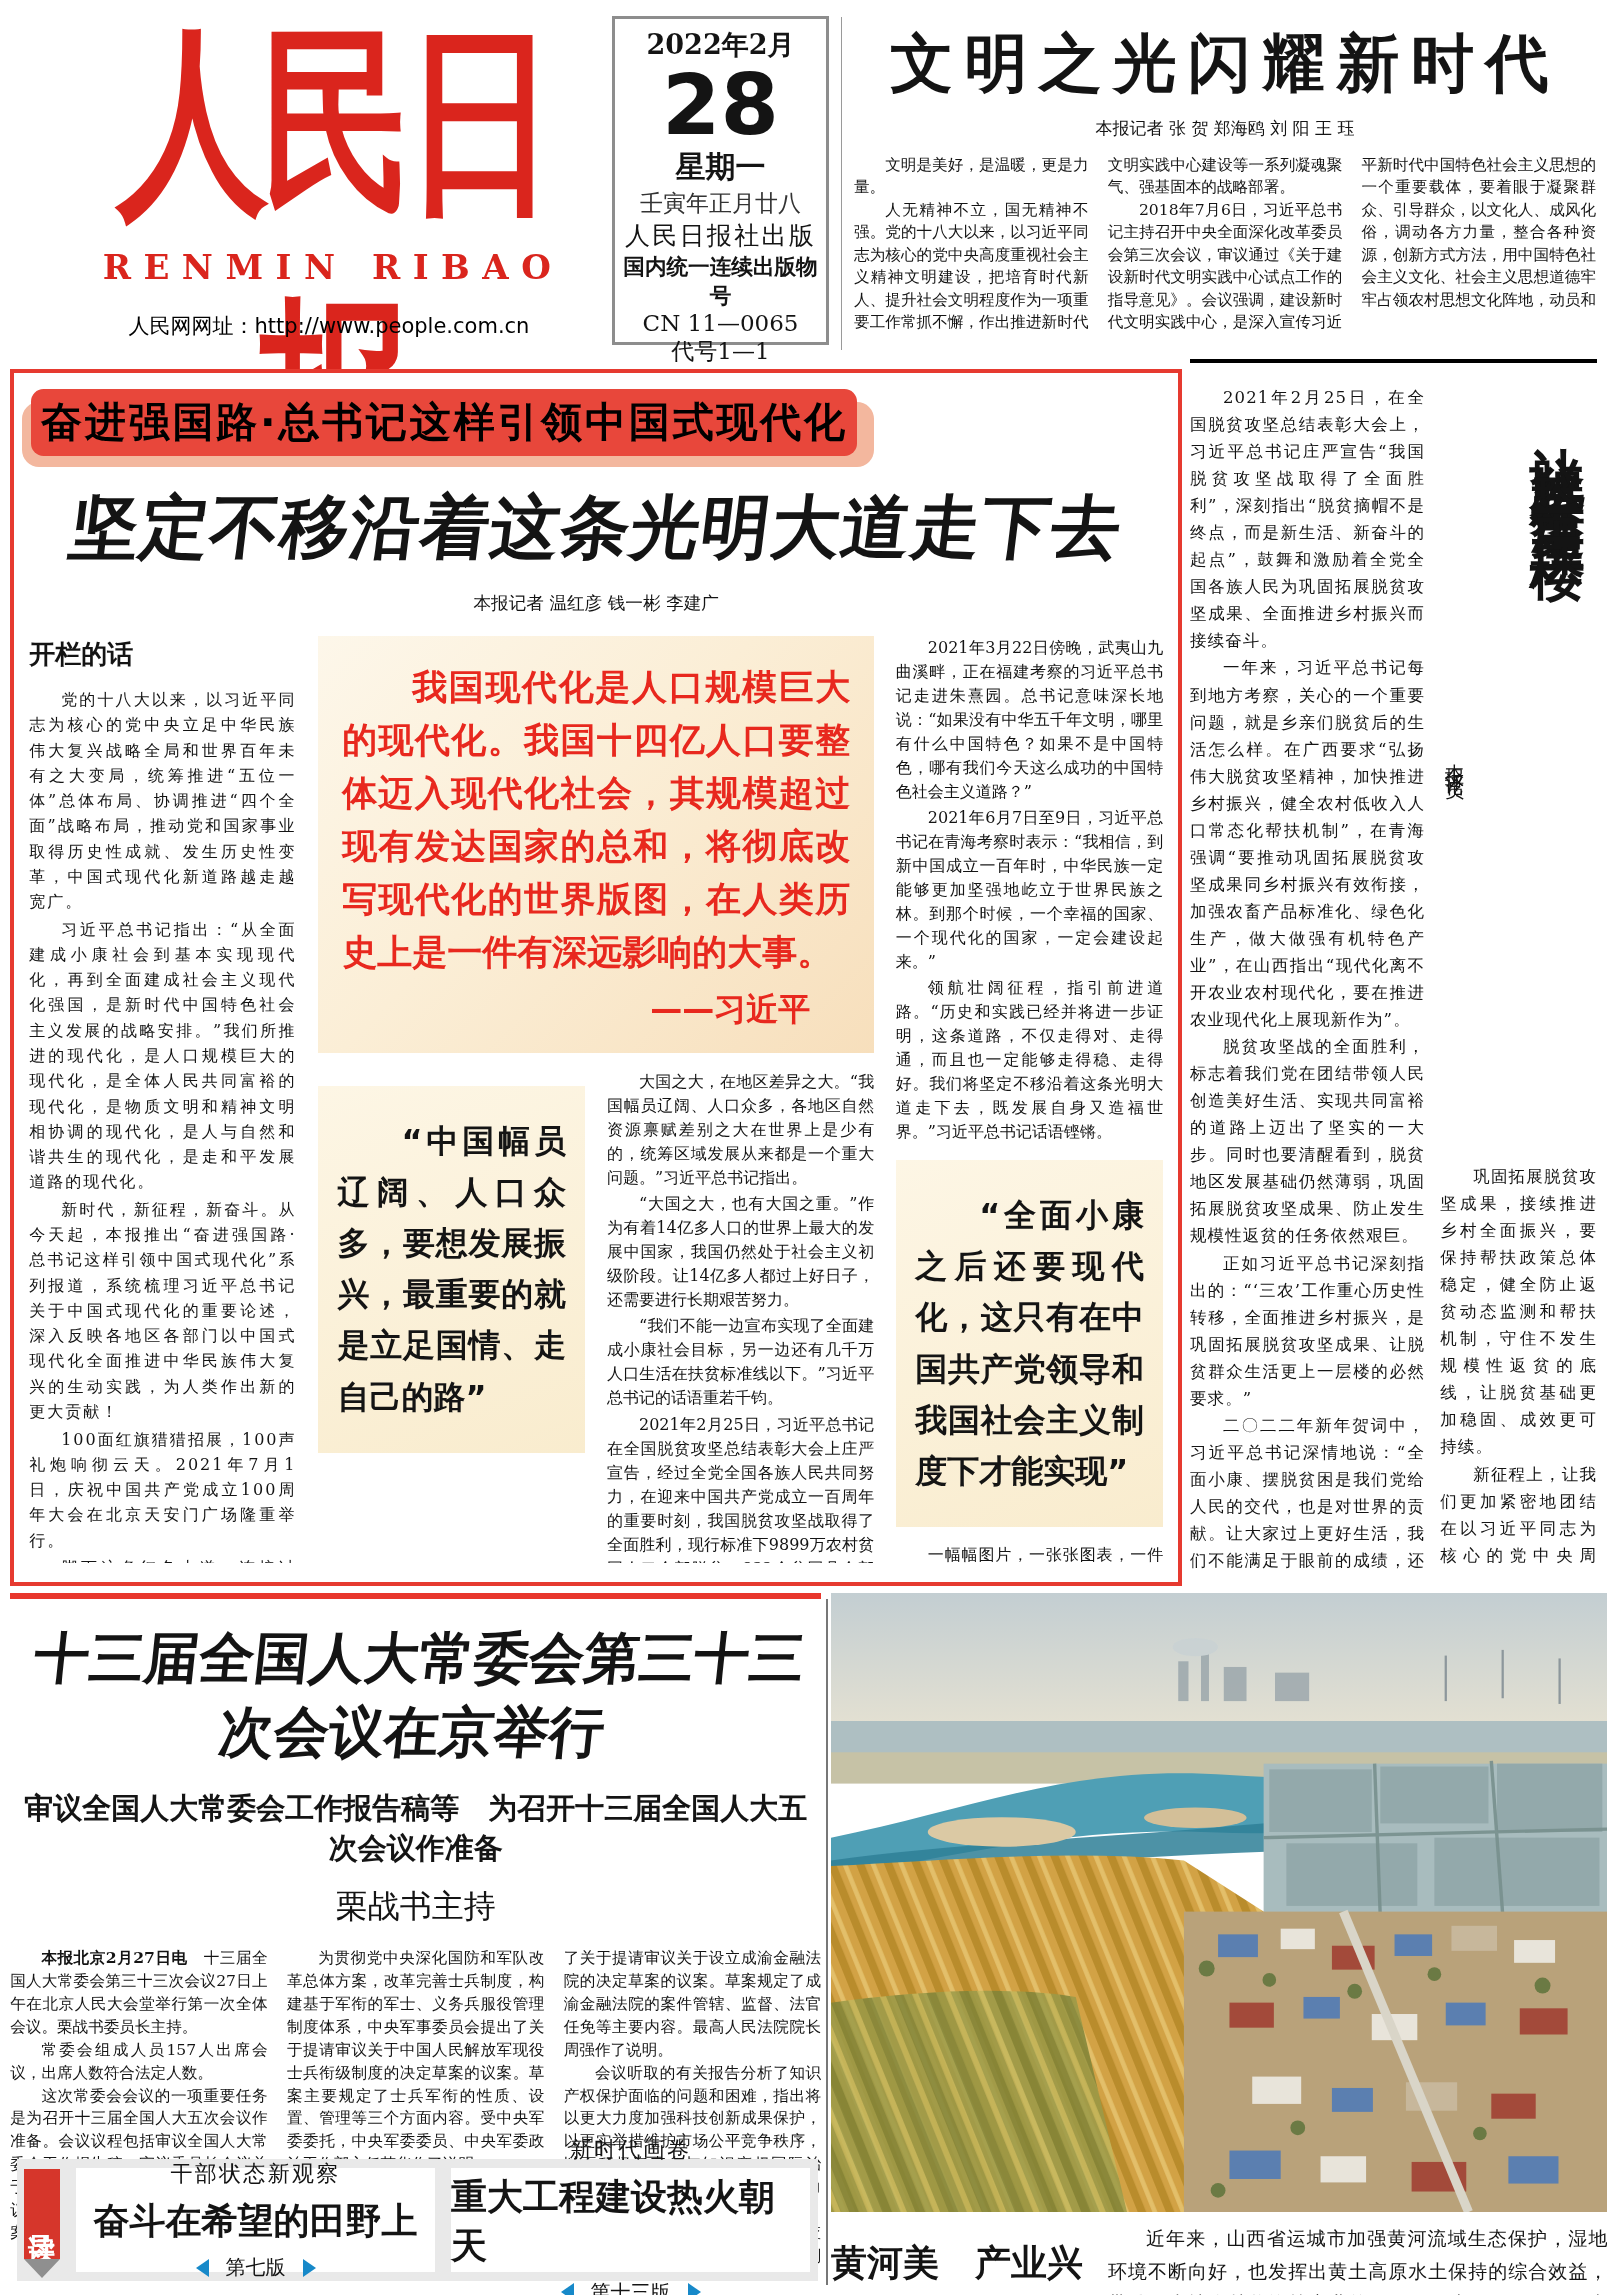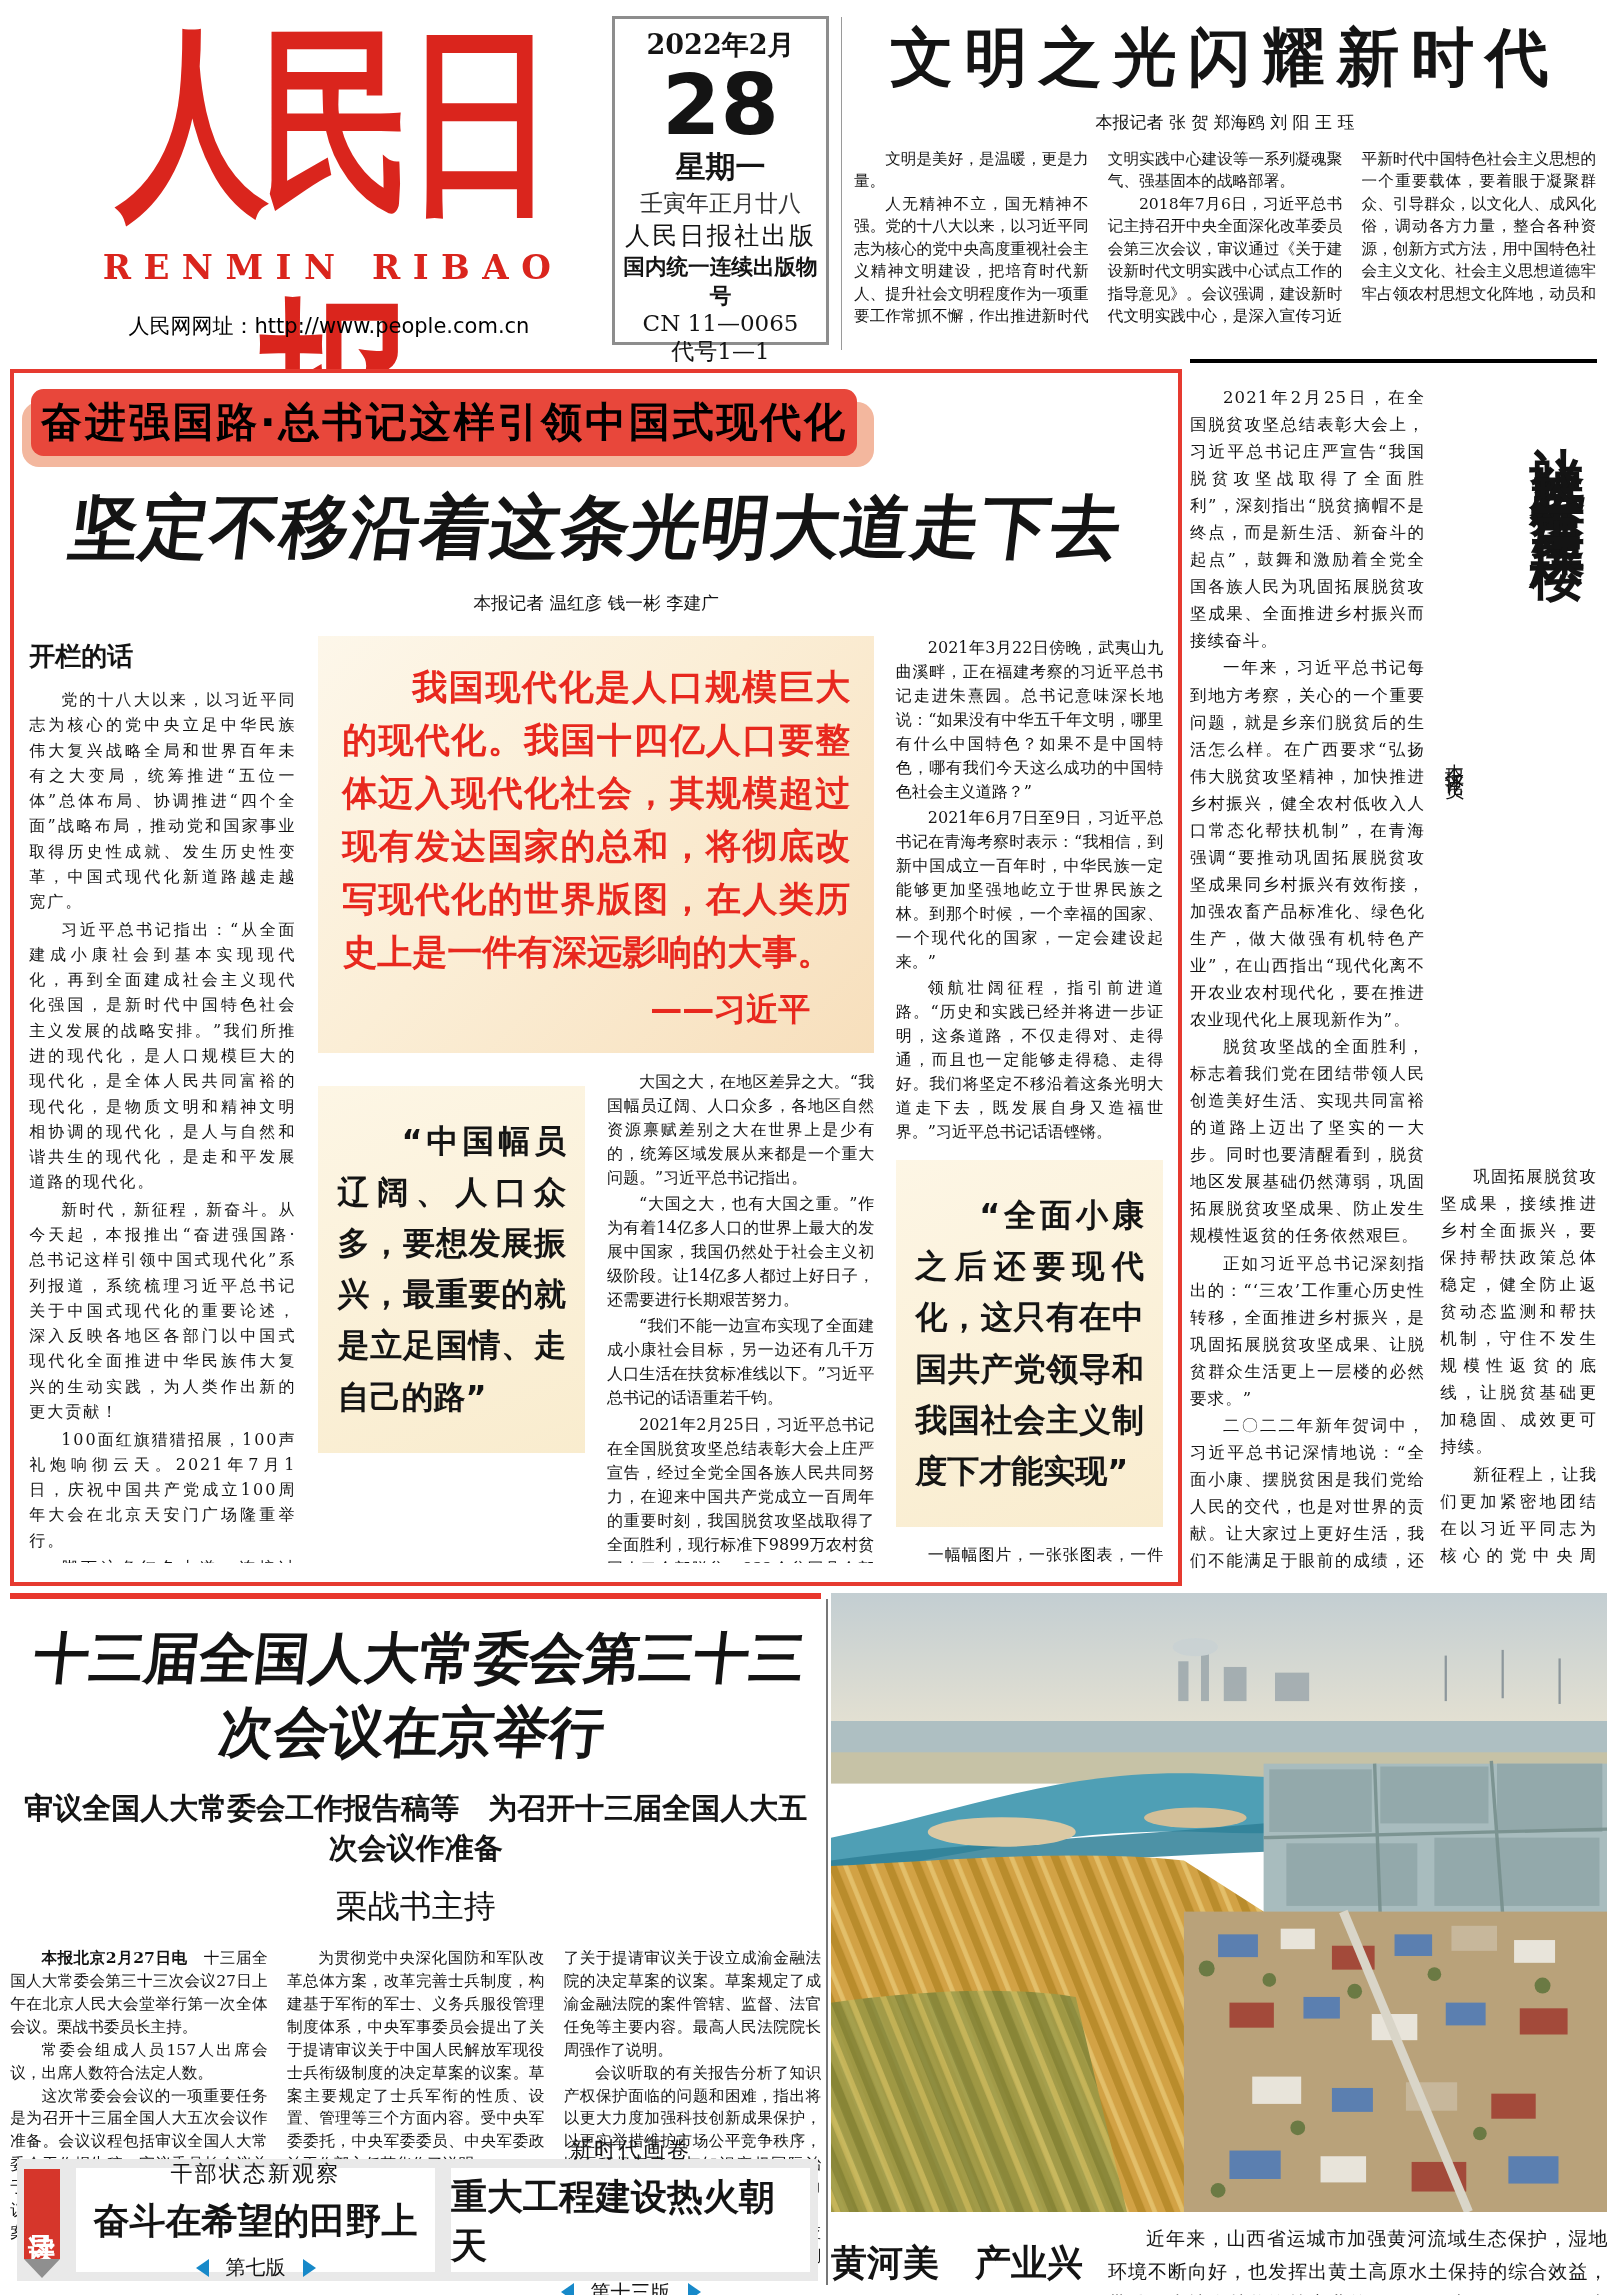--- a/index.html
+++ b/index.html
@@ -24,21 +24,21 @@
   .db-day{font-size:84px;font-weight:bold;line-height:1;font-family:"DejaVu Sans","Liberation Sans",sans-serif;}
   .db-week{font-size:30px;font-weight:bold;font-family:"DejaVu Sans","Liberation Sans",sans-serif;}
   .db-lunar{font-size:23px;color:#333;}
   .db-pub{font-size:25px;letter-spacing:2.3px;}
   .db-issnlab{font-size:21.6px;font-weight:bold;font-family:"DejaVu Sans","Liberation Sans",sans-serif;}
   .db-small{font-size:23px;}
   .db-pages{font-size:25px;font-weight:bold;font-family:"DejaVu Sans","Liberation Sans",sans-serif;}
 
   
   .civ-rule{position:absolute;left:841px;top:17px;width:1.1px;height:333px;background:#9a9a9a;}
-  .civ{position:absolute;left:854px;top:15px;width:742px;height:356px;}
+  .civ{position:absolute;left:854px;top:21px;width:742px;height:356px;}
   .civ-headline{text-align:center;font-size:63px;font-weight:900;letter-spacing:11.4px;
     font-family:"DejaVu Sans","Liberation Sans",sans-serif;}
   .civ-subhead{text-align:center;font-size:31px;font-weight:bold;margin-top:8px;}
   .civ-byline{text-align:center;font-size:17px;margin-top:10.2px;}
   .civ-body{margin-top:13.7px;columns:3;column-gap:19.3px;font-size:15.6px;line-height:1.44;
     text-align:justify;height:188px;overflow:hidden;}
   .civ-body .para{text-indent:2em;}
 
   
   .feature{position:absolute;left:10.2px;top:369px;width:1172px;height:1217px;box-sizing:border-box;
@@ -54,21 +54,21 @@
     letter-spacing:1.1px;transform:skewX(-7deg);}
   .f-byline{margin-top:17px;text-align:center;font-size:17.6px;}
   .f-cols{margin-top:20.5px;display:flex;gap:21.6px;font-size:16px;line-height:1.5;
     text-align:justify;height:927px;overflow:hidden;}
   .fcol{flex:1;min-width:0;}
   .fcol-mid{flex:2.08;min-width:0;}
   .midcols{display:flex;gap:21.6px;margin-top:17px;}
   .f-cols .para{text-indent:2em;margin-bottom:2.3px;}
   .kai .para{letter-spacing:2px;line-height:1.58;}
   .intro-title{font-size:26px;font-weight:900;margin:1.1px 0 11.4px;
-    font-family:Liberation Sans, sans-serif;}
+    font-family:Liberation Mono, monospace;}
   .qbox1{background:linear-gradient(135deg,#fdf7ea 0%,#fbeed6 45%,#f7dfbc 100%);
     padding:25px 24px 19.3px;}
   .qbox1-text{color:#e8281e;font-size:35px;line-height:1.52;font-weight:bold;text-indent:2em;
     font-family:"DejaVu Sans","Liberation Sans",sans-serif;}
   .qbox1-attr{color:#e8281e;text-align:right;font-size:32px;font-weight:bold;margin-top:5.7px;
     padding-right:40px;font-family:"DejaVu Sans","Liberation Sans",sans-serif;}
   .qbox2{background:linear-gradient(160deg,#fdf6e5 0%,#f9ecce 100%);padding:30px 19.3px;
     margin:16px 0;font-size:32px;line-height:1.6;font-weight:900;text-indent:2em;
     font-family:"DejaVu Sans","Liberation Sans",sans-serif;}
 

